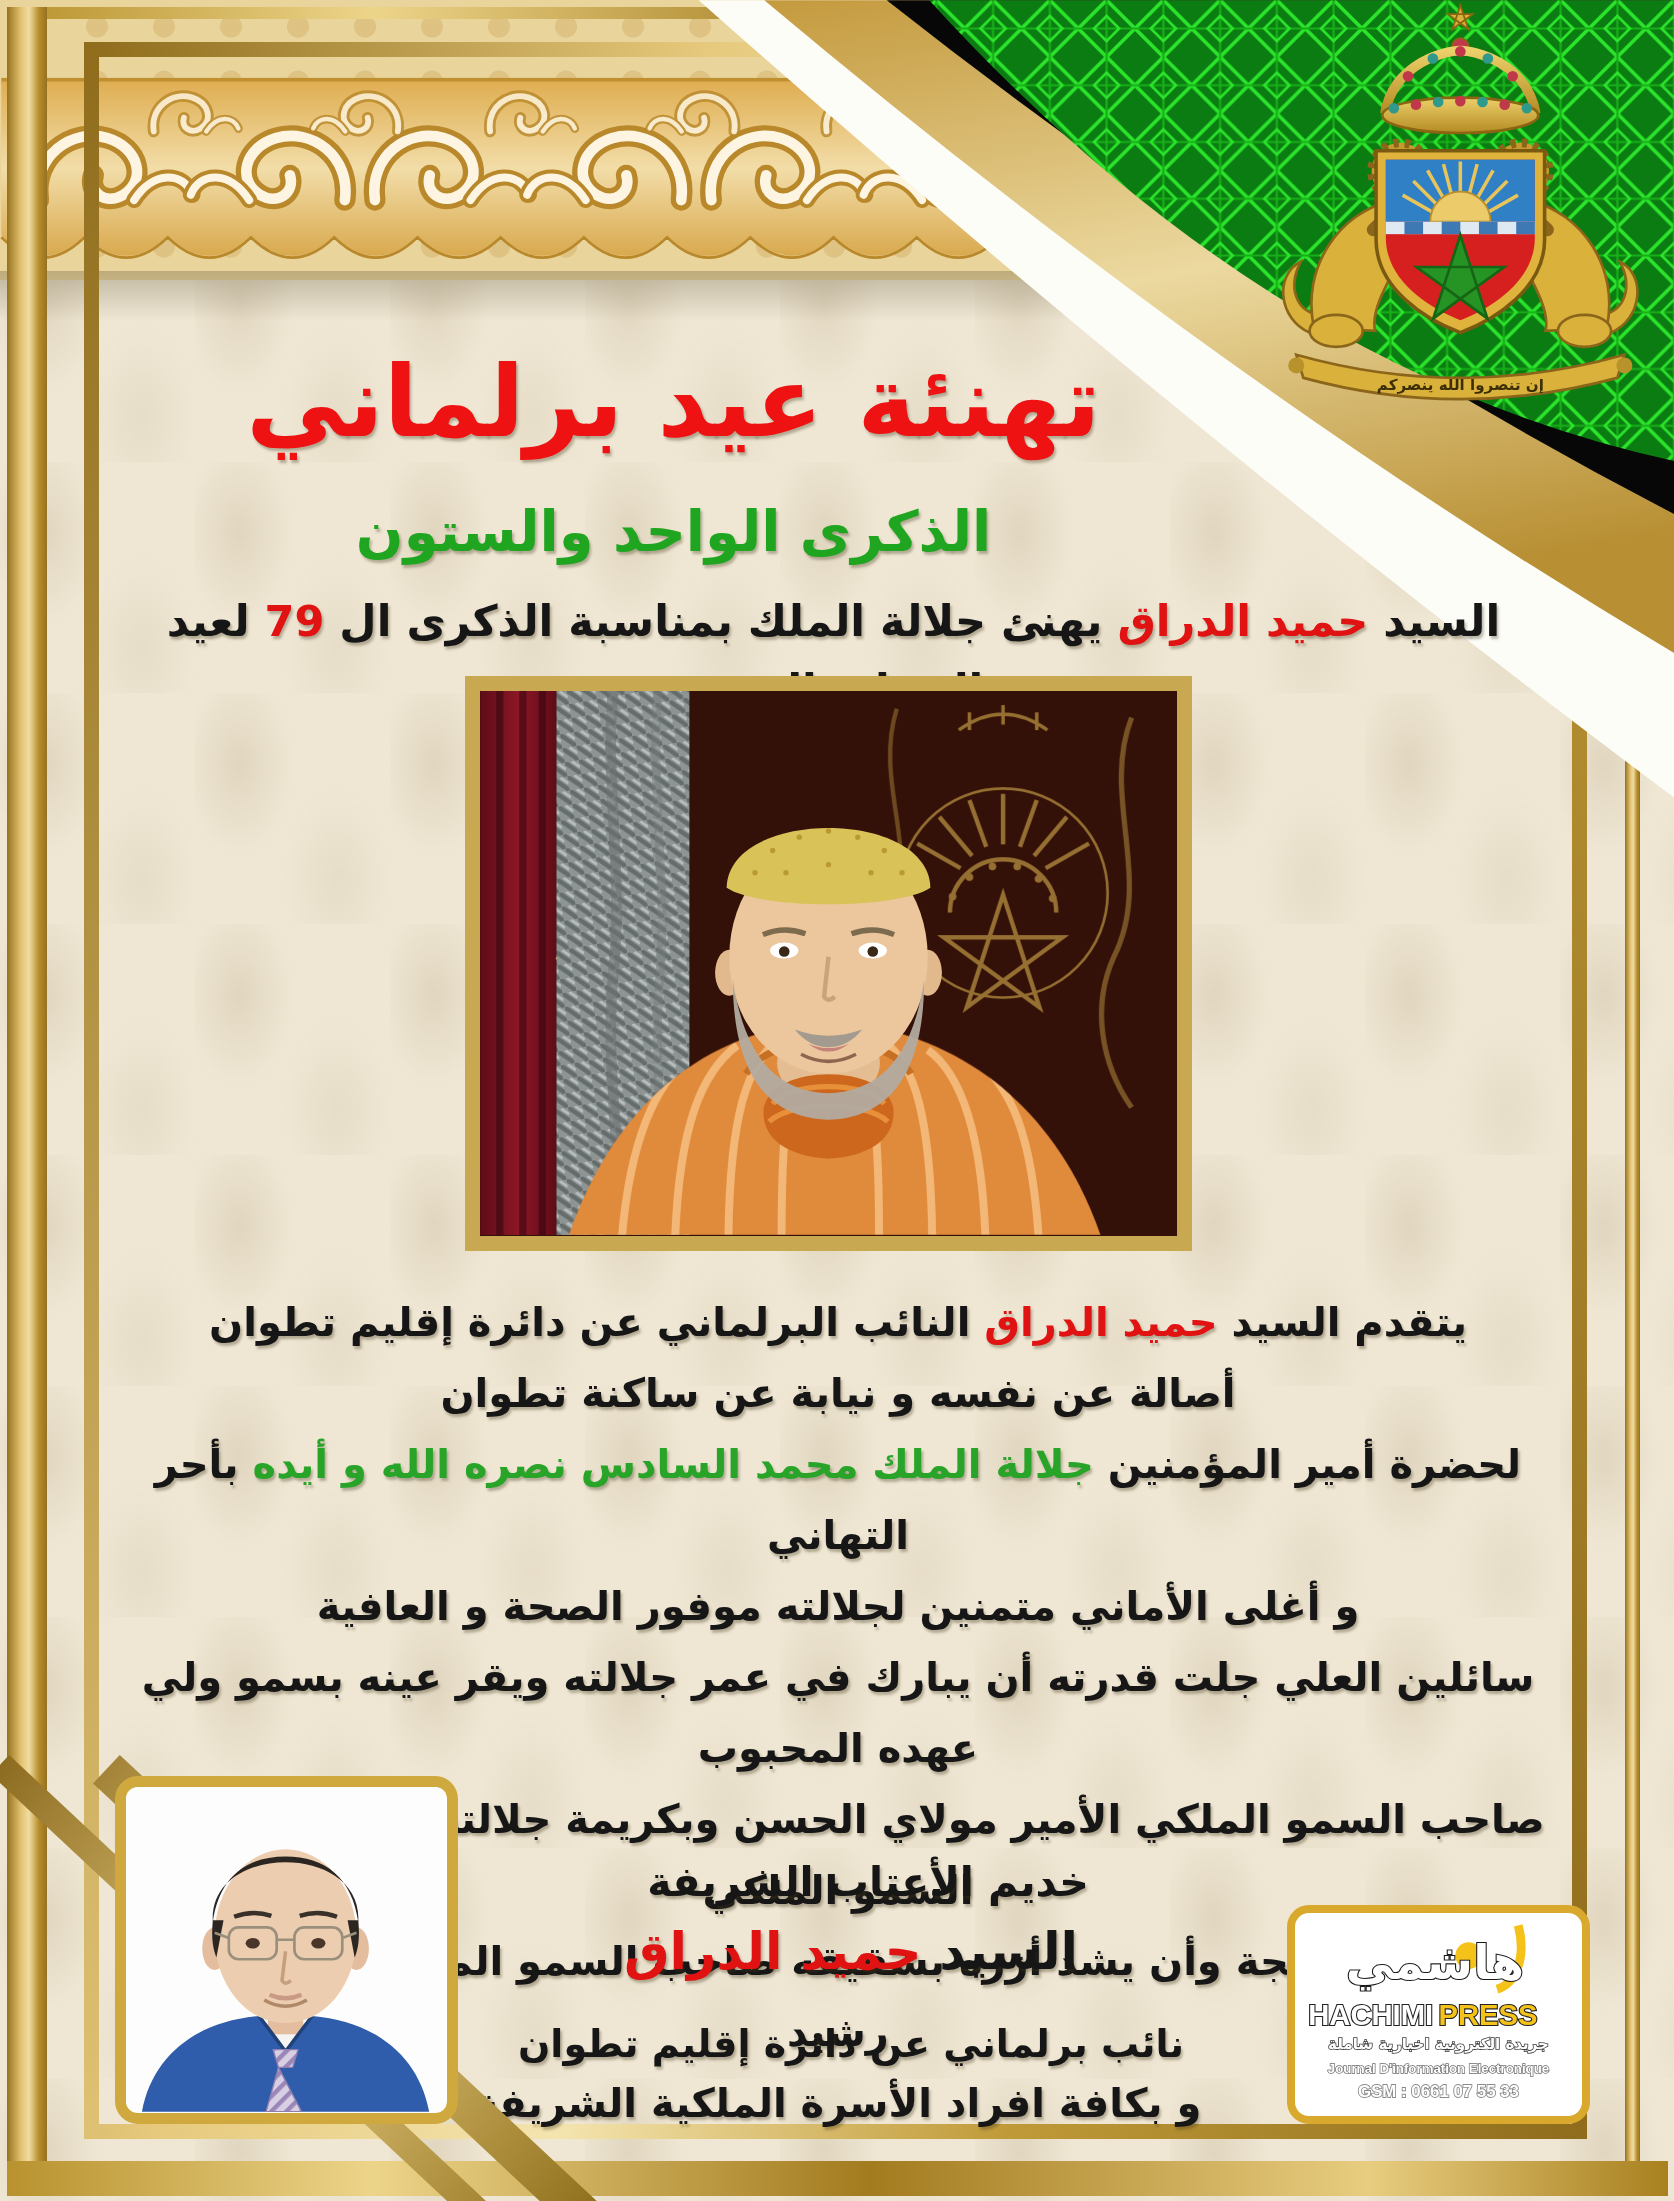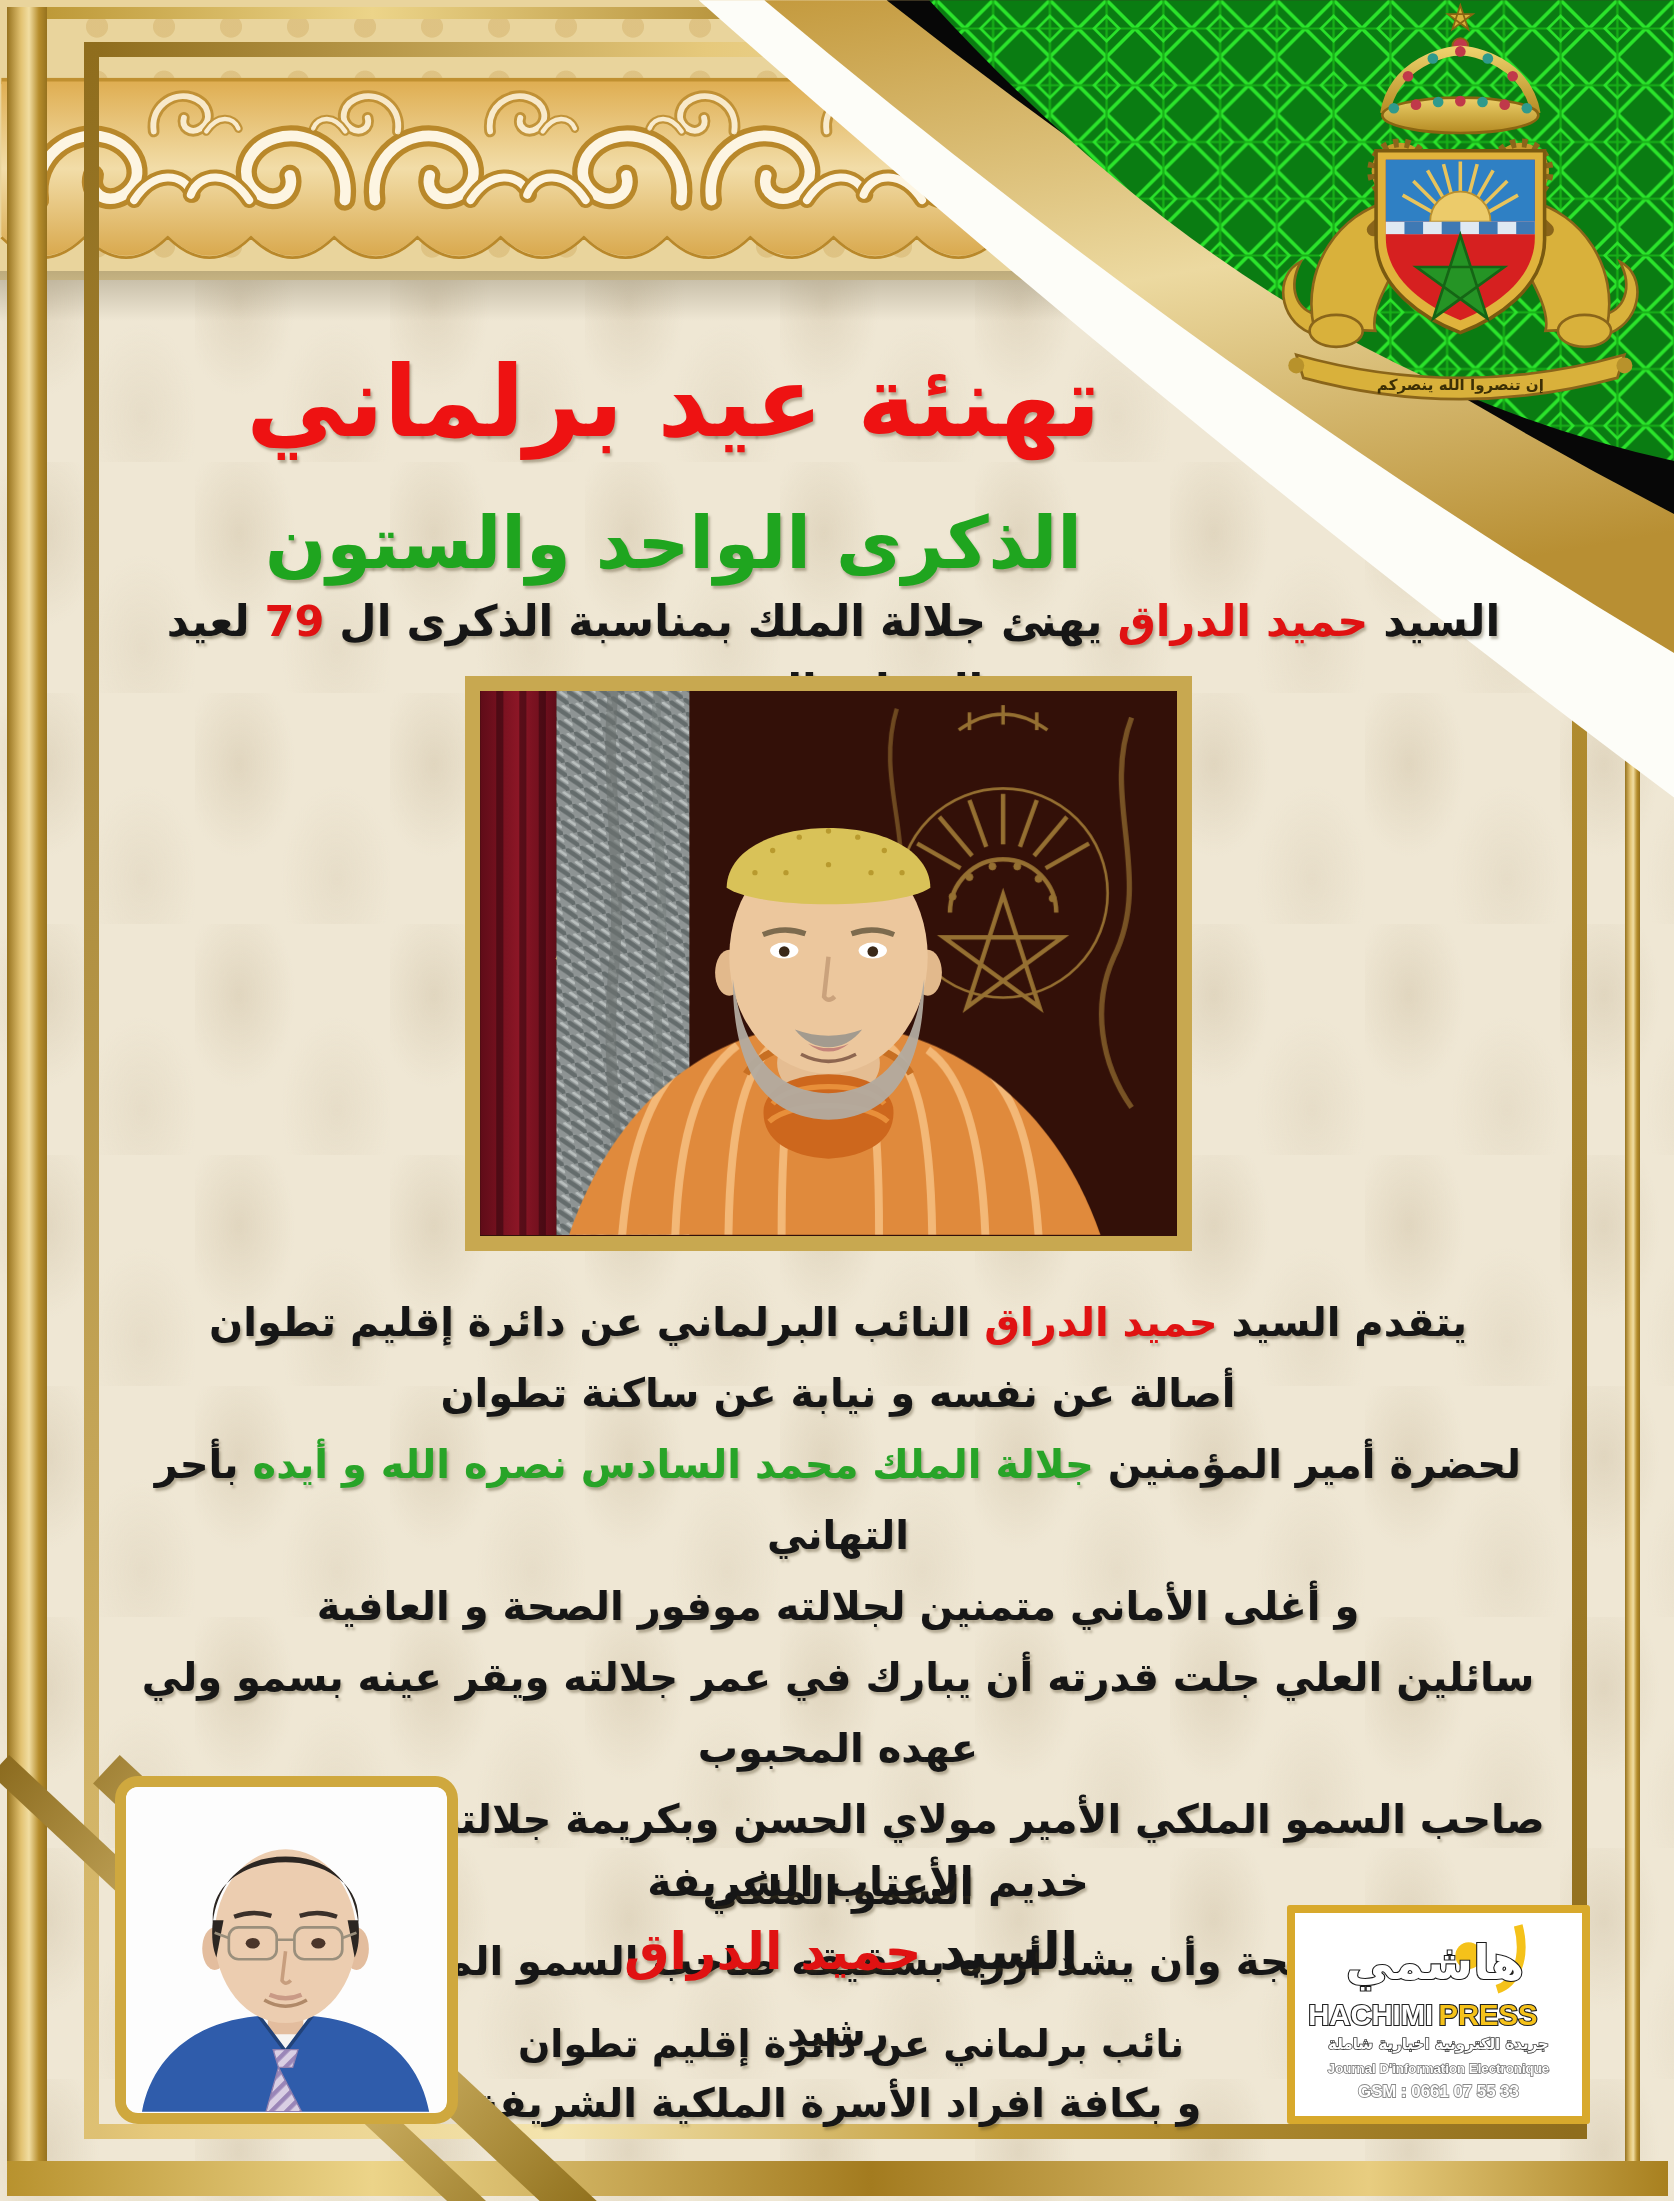--- a/index.html
+++ b/index.html
@@ -20,34 +20,34 @@
   
   .gbar-v{background:linear-gradient(90deg,#96721e,#e2c271 35%,#f1dda1 55%,#b68d2c 80%,#96721e);}
   .gbar-h{background:linear-gradient(90deg,#b8922e,#ecd489 22%,#a37b1f 52%,#e8cd80 82%,#a8801f);}
   .inner-frame{left:84px;top:42px;width:1503px;height:2097px;border:15px solid #c2983a;
     border-image:linear-gradient(105deg,#8f6d1d,#e6c97c 30%,#f4e4ae 50%,#c09a38 72%,#8f6d1d) 1;
     box-sizing:border-box;}
   
   .ar{direction:rtl;text-align:center;font-weight:bold;letter-spacing:0;
     text-shadow:1.8px 2.7px 2.7px rgba(70,58,30,.35);}
   .page-title{left:106px;top:335px;width:1135px;font-size:99px;line-height:1.35;color:#ee1212;}
-  .page-subtitle{left:106px;top:493px;width:1135px;font-size:72px;line-height:1.4;color:#1fa51f;}
+  .page-subtitle{left:106px;top:493px;width:1135px;font-size:56px;line-height:1.4;color:#1fa51f;}
   .intro-line{left:124px;top:587px;width:1419px;font-size:43px;line-height:1.6;color:#161616;}
   .body-block{left:102px;top:1287px;width:1472px;font-size:40px;line-height:71px;color:#161616;}
   .seg-black{color:#161616;} .seg-red{color:#e01212;} .seg-green{color:#28a428;}
   .sig-1{left:389px;top:1858px;width:958px;font-size:41px;color:#161616;}
   .sig-2{left:372px;top:1922px;width:958px;font-size:51px;color:#161616;}
   .sig-3{left:372px;top:2022px;width:958px;font-size:38px;color:#161616;}
   
   .king-photo{left:465px;top:676px;width:727px;height:575px;border:15px solid #c8a850;
     box-sizing:border-box;background:#33100a;}
   .deputy-photo{left:115px;top:1776px;width:343px;height:348px;border:11.5px solid #cfa83e;
     border-radius:23px;box-sizing:border-box;background:#fff;overflow:hidden;}
   .press-logo{left:1287px;top:1905px;width:303px;height:219px;background:#fff;
-    border:8px solid #d8a92c;border-radius:3px;box-sizing:border-box;}
+    border:8px solid #d8a92c;border-radius:22px;box-sizing:border-box;}
   svg{display:block;}
 </style>
 </head>
 <body>
 
 <div class="page">
 
   <div class="abs header-strip"></div>
   <div class="abs band-shadow"></div>
 

